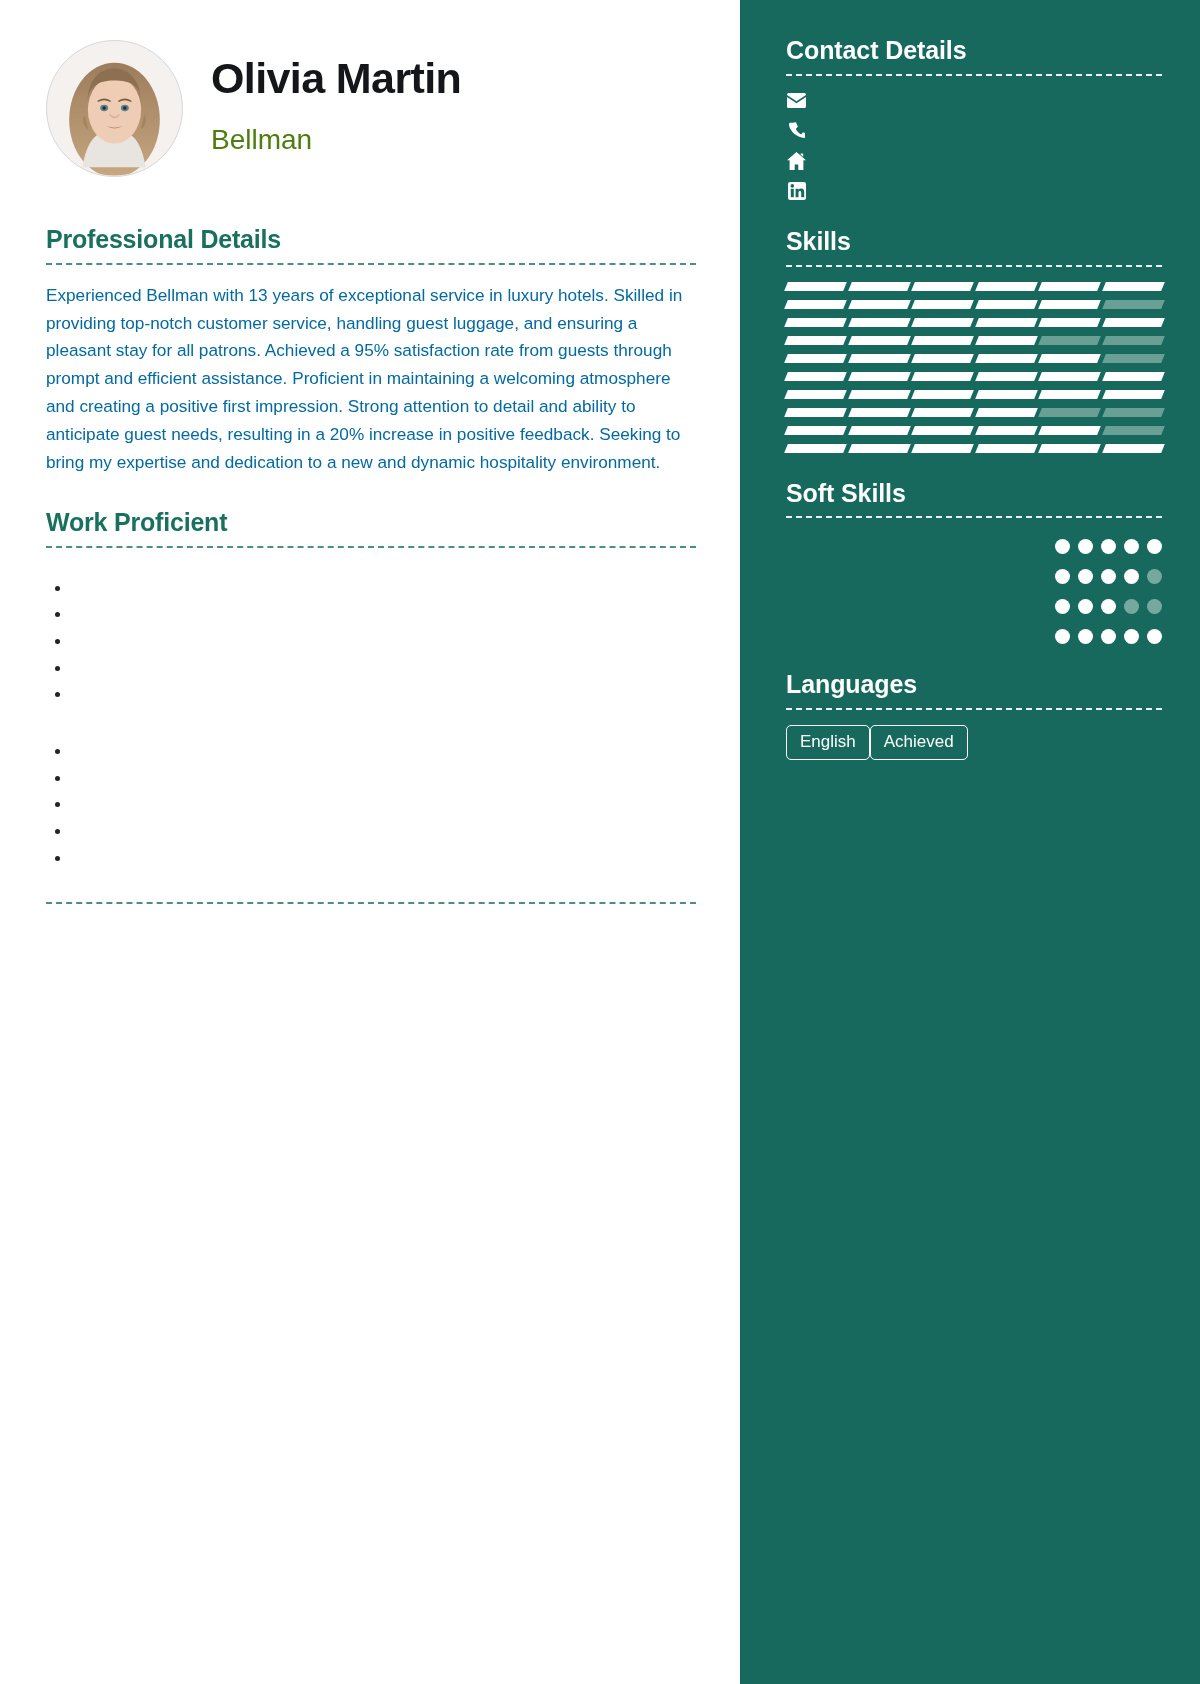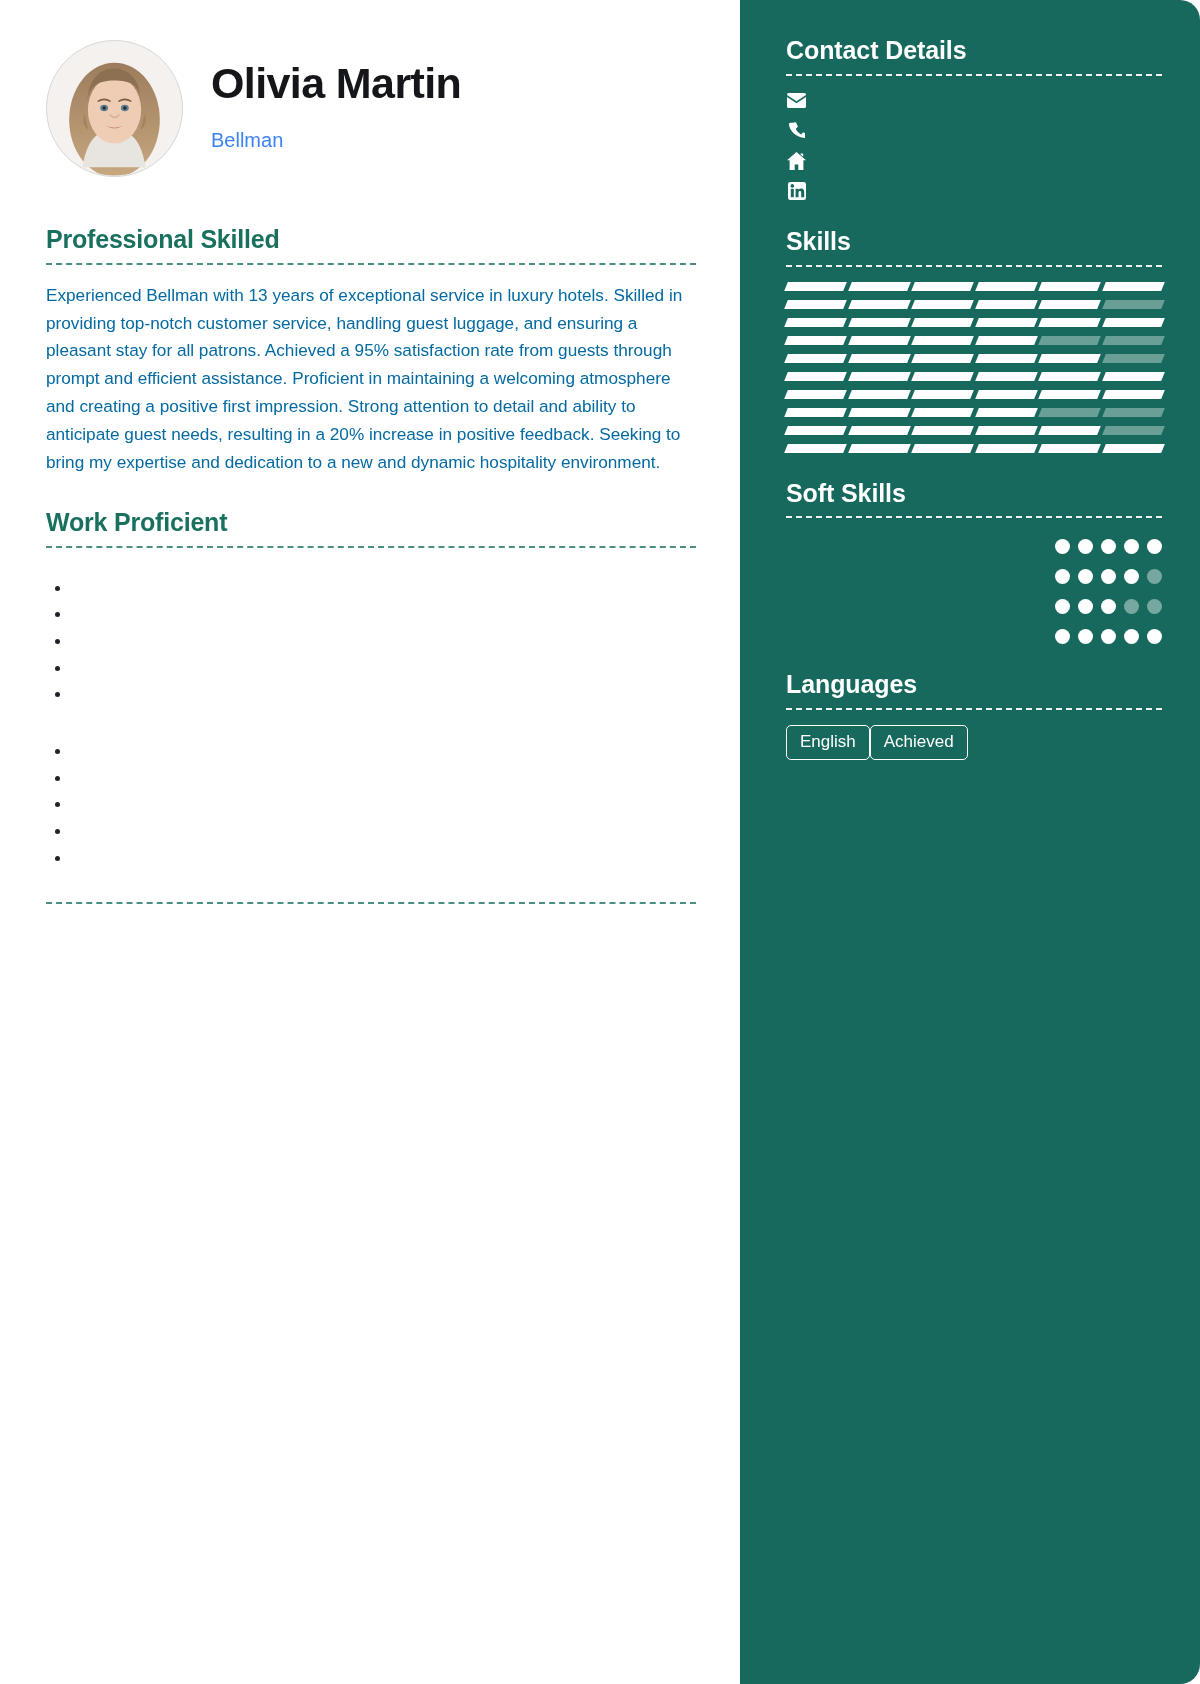--- a/index.html
+++ b/index.html
@@ -11,21 +11,20 @@
     font-family: "Liberation Sans", sans-serif;
   }
 
   .page {
     position: relative;
     width: 1200px;
     height: 1684px;
     display: flex;
     background: #ffffff;
     overflow: hidden;
-    border-radius: 20px;
   }
 
   
   .main-col {
     width: 740px;
     padding: 40px 44px 0 46px;
     background: #ffffff;
   }
 
   .header-row {
@@ -49,22 +48,22 @@
 
   .name-block { padding-bottom: 6px; }
   .full-name {
     font-size: 43px;
     font-weight: bold;
     color: #14161a;
     letter-spacing: -0.6px;
     line-height: 1.08;
   }
   .job-title {
-    font-size: 20px;
-    color: #3b82f6;
+    font-size: 28px;
+    color: #4d7c0f;
     margin-top: 23px;
     line-height: 1.1;
   }
 
   .section { margin-bottom: 31px; }
 
   .sec-title {
     font-size: 25px;
     font-weight: bold;
     color: #19705f;
@@ -274,21 +273,21 @@
           </g>
         </svg>
       </div>
       <div class="name-block">
         <div class="full-name">Olivia Martin</div>
         <div class="job-title">Bellman</div>
       </div>
     </div>
 
     <div class="section">
-      <div class="sec-title">Professional Skilled</div>
+      <div class="sec-title">Professional Details</div>
       <div class="sec-rule"></div>
       <div class="summary-text">Experienced Bellman with 13 years of exceptional service in luxury hotels. Skilled in providing top-notch customer service, handling guest luggage, and ensuring a pleasant stay for all patrons. Achieved a 95% satisfaction rate from guests through prompt and efficient assistance. Proficient in maintaining a welcoming atmosphere and creating a positive first impression. Strong attention to detail and ability to anticipate guest needs, resulting in a 20% increase in positive feedback. Seeking to bring my expertise and dedication to a new and dynamic hospitality environment.</div>
     </div>
 
     <div class="section">
       <div class="sec-title">Work Proficient</div>
       <div class="sec-rule"></div>
       <div id="work-list">
           <div class="entry">
             <div class="entry-head">

